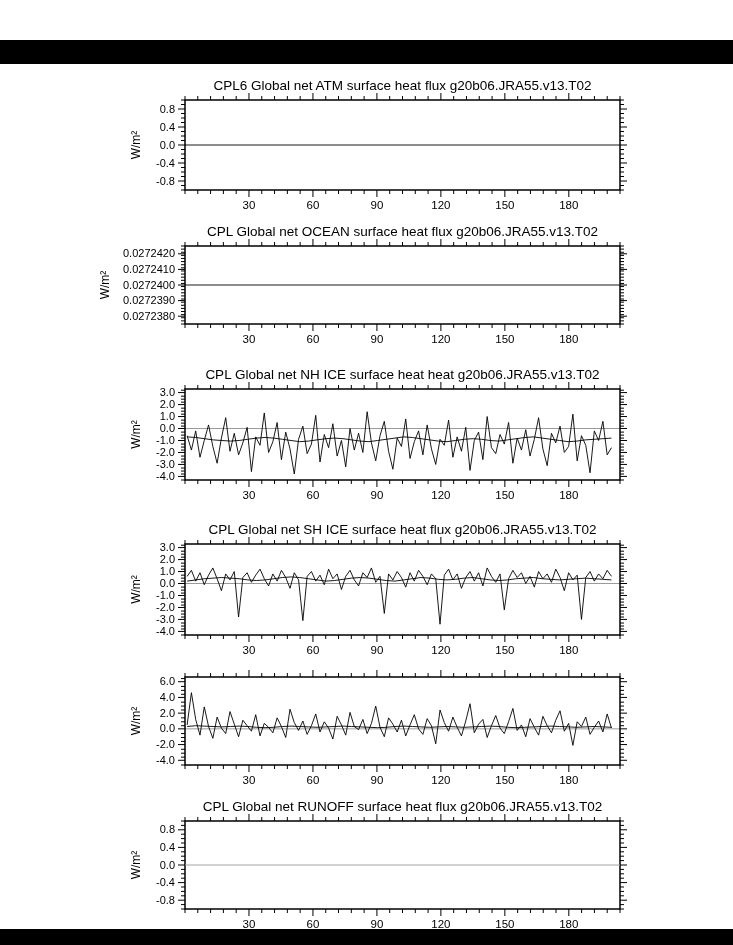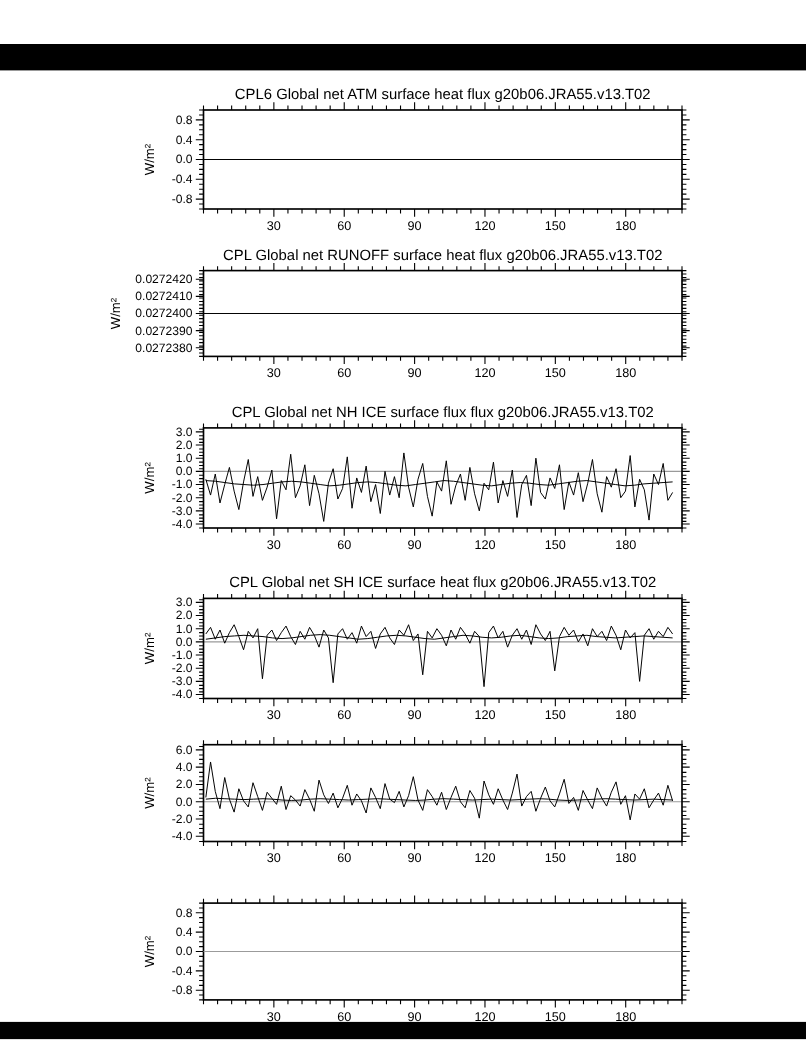--- a/index.html
+++ b/index.html
@@ -152,21 +152,21 @@
         <line x1="185" y1="12.499999999999993" x2="181" y2="12.499999999999993" stroke="#000" stroke-width="1"></line>
         <line x1="620" y1="12.499999999999993" x2="624" y2="12.499999999999993" stroke="#000" stroke-width="1"></line>
         <line x1="185" y1="8" x2="181" y2="8" stroke="#000" stroke-width="1"></line>
         <line x1="620" y1="8" x2="624" y2="8" stroke="#000" stroke-width="1"></line>
         <polyline points="185,53 620,53 " fill="none" stroke="#000000" stroke-width="0.9" stroke-linejoin="round"></polyline>
         <text x="140.2" y="53" font-size="12" text-anchor="middle" transform="rotate(-90 140.2 53)">W/m²</text>
       </svg>
   </div>
 
   <div class="chart" style="top:224px">
-    <div class="chart-title">CPL Global net RUNOFF surface heat flux g20b06.JRA55.v13.T02</div>
+    <div class="chart-title">CPL Global net OCEAN surface heat flux g20b06.JRA55.v13.T02</div>
     <svg class="plot" width="733" height="114">
         <rect x="185" y="8" width="435" height="78" fill="none" stroke="#000" stroke-width="1.5"></rect>
         <line x1="248.97058823529412" y1="86" x2="248.97058823529412" y2="93" stroke="#000" stroke-width="1"></line>
         <line x1="248.97058823529412" y1="8" x2="248.97058823529412" y2="1" stroke="#000" stroke-width="1"></line>
         <text x="248.97058823529412" y="105" font-size="11.5" text-anchor="middle">30</text>
         <line x1="312.94117647058823" y1="86" x2="312.94117647058823" y2="93" stroke="#000" stroke-width="1"></line>
         <line x1="312.94117647058823" y1="8" x2="312.94117647058823" y2="1" stroke="#000" stroke-width="1"></line>
         <text x="312.94117647058823" y="105" font-size="11.5" text-anchor="middle">60</text>
         <line x1="376.9117647058823" y1="86" x2="376.9117647058823" y2="93" stroke="#000" stroke-width="1"></line>
         <line x1="376.9117647058823" y1="8" x2="376.9117647058823" y2="1" stroke="#000" stroke-width="1"></line>
@@ -304,21 +304,21 @@
         <line x1="185" y1="11.119999999982682" x2="181" y2="11.119999999982682" stroke="#000" stroke-width="1"></line>
         <line x1="620" y1="11.119999999982682" x2="624" y2="11.119999999982682" stroke="#000" stroke-width="1"></line>
         <line x1="185" y1="7.999999999945876" x2="181" y2="7.999999999945876" stroke="#000" stroke-width="1"></line>
         <line x1="620" y1="7.999999999945876" x2="624" y2="7.999999999945876" stroke="#000" stroke-width="1"></line>
         <polyline points="185,47 620,47 " fill="none" stroke="#000000" stroke-width="0.9" stroke-linejoin="round"></polyline>
         <text x="109.19999999999999" y="47" font-size="12" text-anchor="middle" transform="rotate(-90 109.19999999999999 47)">W/m²</text>
       </svg>
   </div>
 
   <div class="chart" style="top:367px">
-    <div class="chart-title">CPL Global net NH ICE surface flux flux g20b06.JRA55.v13.T02</div>
+    <div class="chart-title">CPL Global net NH ICE surface heat heat g20b06.JRA55.v13.T02</div>
     <svg class="plot" width="733" height="127">
         <line x1="185" y1="47.51315789473684" x2="620" y2="47.51315789473684" stroke="#9a9a9a" stroke-width="1"></line>
         <rect x="185" y="8" width="435" height="91" fill="none" stroke="#000" stroke-width="1.5"></rect>
         <line x1="248.97058823529412" y1="99" x2="248.97058823529412" y2="106" stroke="#000" stroke-width="1"></line>
         <line x1="248.97058823529412" y1="8" x2="248.97058823529412" y2="1" stroke="#000" stroke-width="1"></line>
         <text x="248.97058823529412" y="118" font-size="11.5" text-anchor="middle">30</text>
         <line x1="312.94117647058823" y1="99" x2="312.94117647058823" y2="106" stroke="#000" stroke-width="1"></line>
         <line x1="312.94117647058823" y1="8" x2="312.94117647058823" y2="1" stroke="#000" stroke-width="1"></line>
         <text x="312.94117647058823" y="118" font-size="11.5" text-anchor="middle">60</text>
         <line x1="376.9117647058823" y1="99" x2="376.9117647058823" y2="106" stroke="#000" stroke-width="1"></line>
@@ -756,20 +756,21 @@
         <line x1="620" y1="17.428571428571423" x2="624" y2="17.428571428571423" stroke="#000" stroke-width="1"></line>
         <line x1="185" y1="9.571428571428566" x2="181" y2="9.571428571428566" stroke="#000" stroke-width="1"></line>
         <line x1="620" y1="9.571428571428566" x2="624" y2="9.571428571428566" stroke="#000" stroke-width="1"></line>
         <polyline points="187.13,55.93 191.42,23.71 195.70,50.43 199.99,66.14 204.28,37.86 208.56,57.50 212.85,69.29 217.14,48.07 221.42,59.07 225.71,64.57 229.99,42.57 234.28,55.14 238.57,67.71 242.85,51.21 247.14,56.71 251.43,62.21 255.71,45.71 260.00,66.93 264.28,54.36 268.57,58.29 272.86,63.79 277.14,48.86 281.43,57.50 285.72,68.50 290.00,40.21 294.29,53.57 298.57,61.43 302.86,52.00 307.15,65.36 311.43,56.71 315.72,44.93 320.01,63.00 324.29,52.79 328.58,59.07 332.86,70.07 337.15,47.29 341.44,55.93 345.72,66.14 350.01,43.36 354.30,57.50 358.58,60.64 362.87,50.43 367.15,64.57 371.44,54.36 375.73,37.07 380.01,58.29 384.30,67.71 388.59,48.86 392.87,55.14 397.16,63.00 401.44,51.21 405.73,66.93 410.02,55.93 414.30,45.71 418.59,59.86 422.88,65.36 427.16,49.64 431.45,56.71 435.73,74.79 440.02,41.00 444.31,53.57 448.59,62.21 452.88,48.07 457.17,58.29 461.45,66.93 465.74,52.00 470.02,34.71 474.31,63.79 478.60,55.14 482.88,50.43 487.17,68.50 491.46,56.71 495.74,46.50 500.03,59.07 504.31,64.57 508.60,52.79 512.89,39.43 517.17,61.43 521.46,55.93 525.75,67.71 530.03,49.64 534.32,58.29 538.60,66.14 542.89,47.29 547.18,56.71 551.46,63.79 555.75,51.21 560.04,41.79 564.32,62.21 568.61,54.36 572.89,76.36 577.18,52.79 581.47,57.50 585.75,48.07 590.04,65.36 594.33,58.29 598.61,52.00 602.90,63.00 607.18,44.93 611.47,59.07 " fill="none" stroke="#000000" stroke-width="0.9" stroke-linejoin="round"></polyline>
         <polyline points="187.13,57.50 195.79,56.71 204.45,57.11 213.11,57.50 221.77,57.89 230.43,57.50 239.09,57.11 247.75,57.50 256.41,58.29 265.07,58.68 273.73,58.29 282.39,57.50 291.05,57.11 299.71,57.50 308.37,57.89 317.03,58.29 325.69,57.89 334.35,57.50 343.01,57.11 351.67,57.50 360.33,57.89 368.99,58.29 377.65,58.68 386.31,58.29 394.97,57.50 403.63,57.11 412.29,57.50 420.95,57.89 429.61,58.29 438.27,57.89 446.93,57.50 455.59,57.89 464.25,58.29 472.91,57.89 481.57,57.50 490.23,57.11 498.89,57.50 507.55,58.29 516.21,58.68 524.87,58.29 533.53,57.89 542.19,57.50 550.85,57.11 559.51,57.50 568.17,57.89 576.83,58.29 585.49,57.89 594.15,57.50 602.81,57.89 611.47,58.29 " fill="none" stroke="#000000" stroke-width="0.9" stroke-linejoin="round"></polyline>
         <text x="140.2" y="52" font-size="12" text-anchor="middle" transform="rotate(-90 140.2 52)">W/m²</text>
       </svg>
   </div>
 
   <div class="chart" style="top:799px">
+    <div class="chart-title">CPL Global net RUNOFF surface heat flux g20b06.JRA55.v13.T02</div>
     <svg class="plot" width="733" height="124">
         <rect x="185" y="8" width="435" height="88" fill="none" stroke="#000" stroke-width="1.5"></rect>
         <line x1="248.97058823529412" y1="96" x2="248.97058823529412" y2="103" stroke="#000" stroke-width="1"></line>
         <line x1="248.97058823529412" y1="8" x2="248.97058823529412" y2="1" stroke="#000" stroke-width="1"></line>
         <text x="248.97058823529412" y="115" font-size="11.5" text-anchor="middle">30</text>
         <line x1="312.94117647058823" y1="96" x2="312.94117647058823" y2="103" stroke="#000" stroke-width="1"></line>
         <line x1="312.94117647058823" y1="8" x2="312.94117647058823" y2="1" stroke="#000" stroke-width="1"></line>
         <text x="312.94117647058823" y="115" font-size="11.5" text-anchor="middle">60</text>
         <line x1="376.9117647058823" y1="96" x2="376.9117647058823" y2="103" stroke="#000" stroke-width="1"></line>
         <line x1="376.9117647058823" y1="8" x2="376.9117647058823" y2="1" stroke="#000" stroke-width="1"></line>

